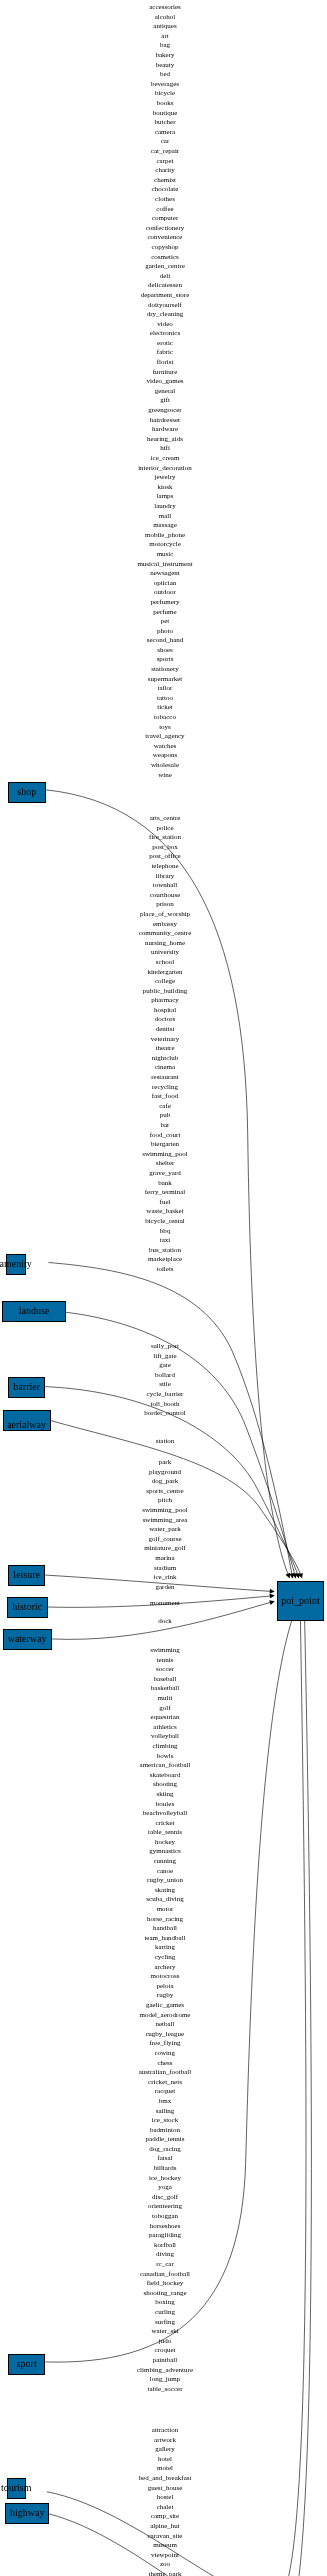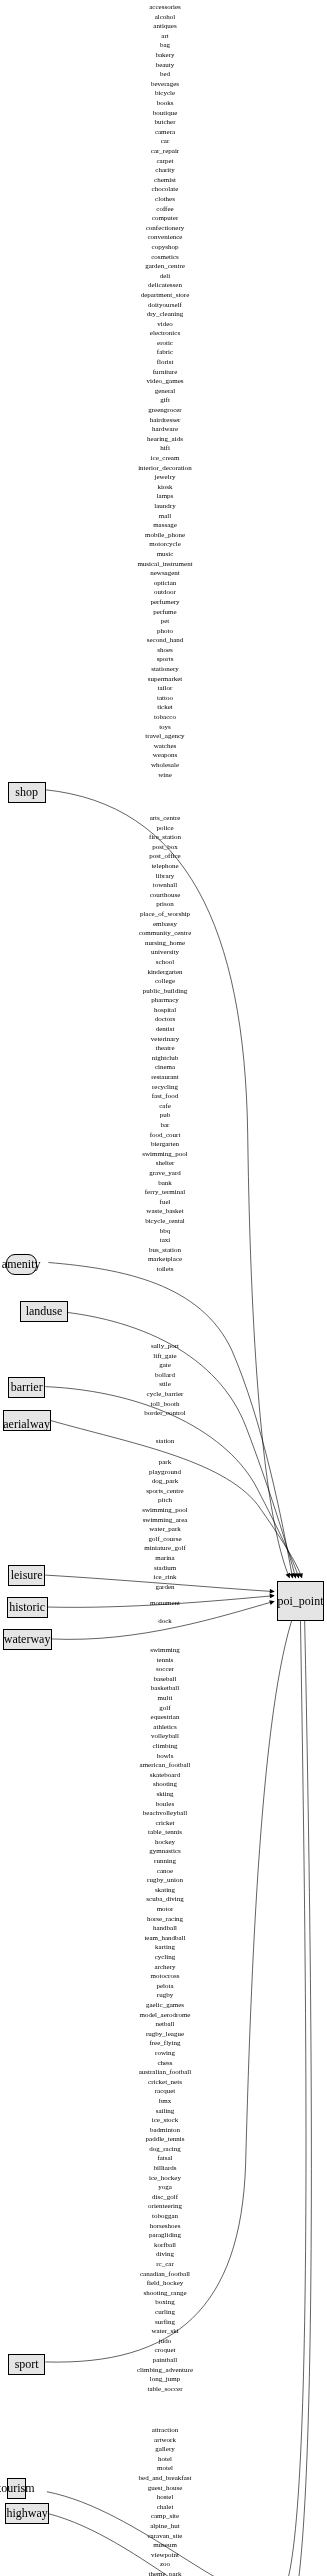--- a/index.html
+++ b/index.html
@@ -14,25 +14,25 @@
   }
   #edges {
     position: absolute;
     left: 0; top: 0;
     width: 327px; height: 2662px;
   }
   .node {
     position: absolute;
     height: 20.6px;
     border: 0.7px solid #000000;
-    background: #e5e5e5;
+    background: #0369a1;
     display: flex;
     align-items: center;
     justify-content: center;
-    font-size: 12px;
+    font-size: 10px;
     line-height: 1;
     box-sizing: border-box;
     z-index: 3;
   }
   .edge-label {
     position: absolute;
     left: 57px;
     width: 216px;
     text-align: center;
     font-size: 7px;
@@ -332,24 +332,24 @@
       <div class="edge-label-line">caravan_site</div>
       <div class="edge-label-line">museum</div>
       <div class="edge-label-line">viewpoint</div>
       <div class="edge-label-line">zoo</div>
       <div class="edge-label-line">theme_park</div>
     </div>
 
   <div class="node" style="left:7.7px;top:782px;width:38px;">
       <span>shop</span>
     </div>
-  <div class="node" style="left:5.7px;top:1254px;width:31px;border-radius:9px;">
+  <div class="node" style="left:5.7px;top:1254px;width:20px;">
       <span>amenity</span>
     </div>
-  <div class="node" style="left:20px;top:1301px;width:48px;">
+  <div class="node" style="left:2px;top:1301px;width:64px;">
       <span>landuse</span>
     </div>
   <div class="node" style="left:8.2px;top:1377px;width:37px;">
       <span>barrier</span>
     </div>
   <div class="node" style="left:2.6px;top:1410px;width:48px;align-items:flex-end;">
       <span>aerialway</span>
     </div>
   <div class="node" style="left:8.2px;top:1565px;width:37px;">
       <span>leisure</span>

